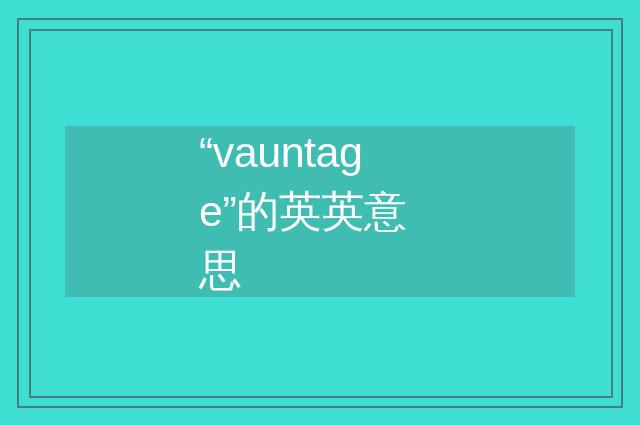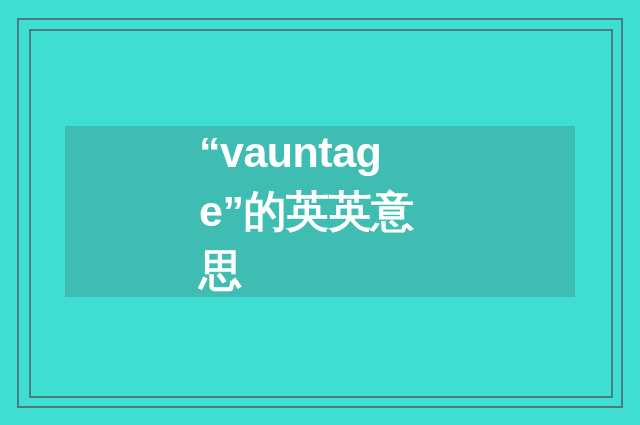--- a/index.html
+++ b/index.html
@@ -57,21 +57,21 @@
     align-items: center;
     justify-content: center;
   }
 
   
   .headline {
     width: 242px;
     margin: 0;
     color: #ffffff;
     font-size: 43px;
-    font-weight: bold;
+    font-weight: normal;
     line-height: 1.38;
     text-align: left;
     letter-spacing: -0.5px;
     word-break: break-all;
     overflow-wrap: anywhere;
     white-space: normal;
   }
 </style>
 </head>
 <body>

